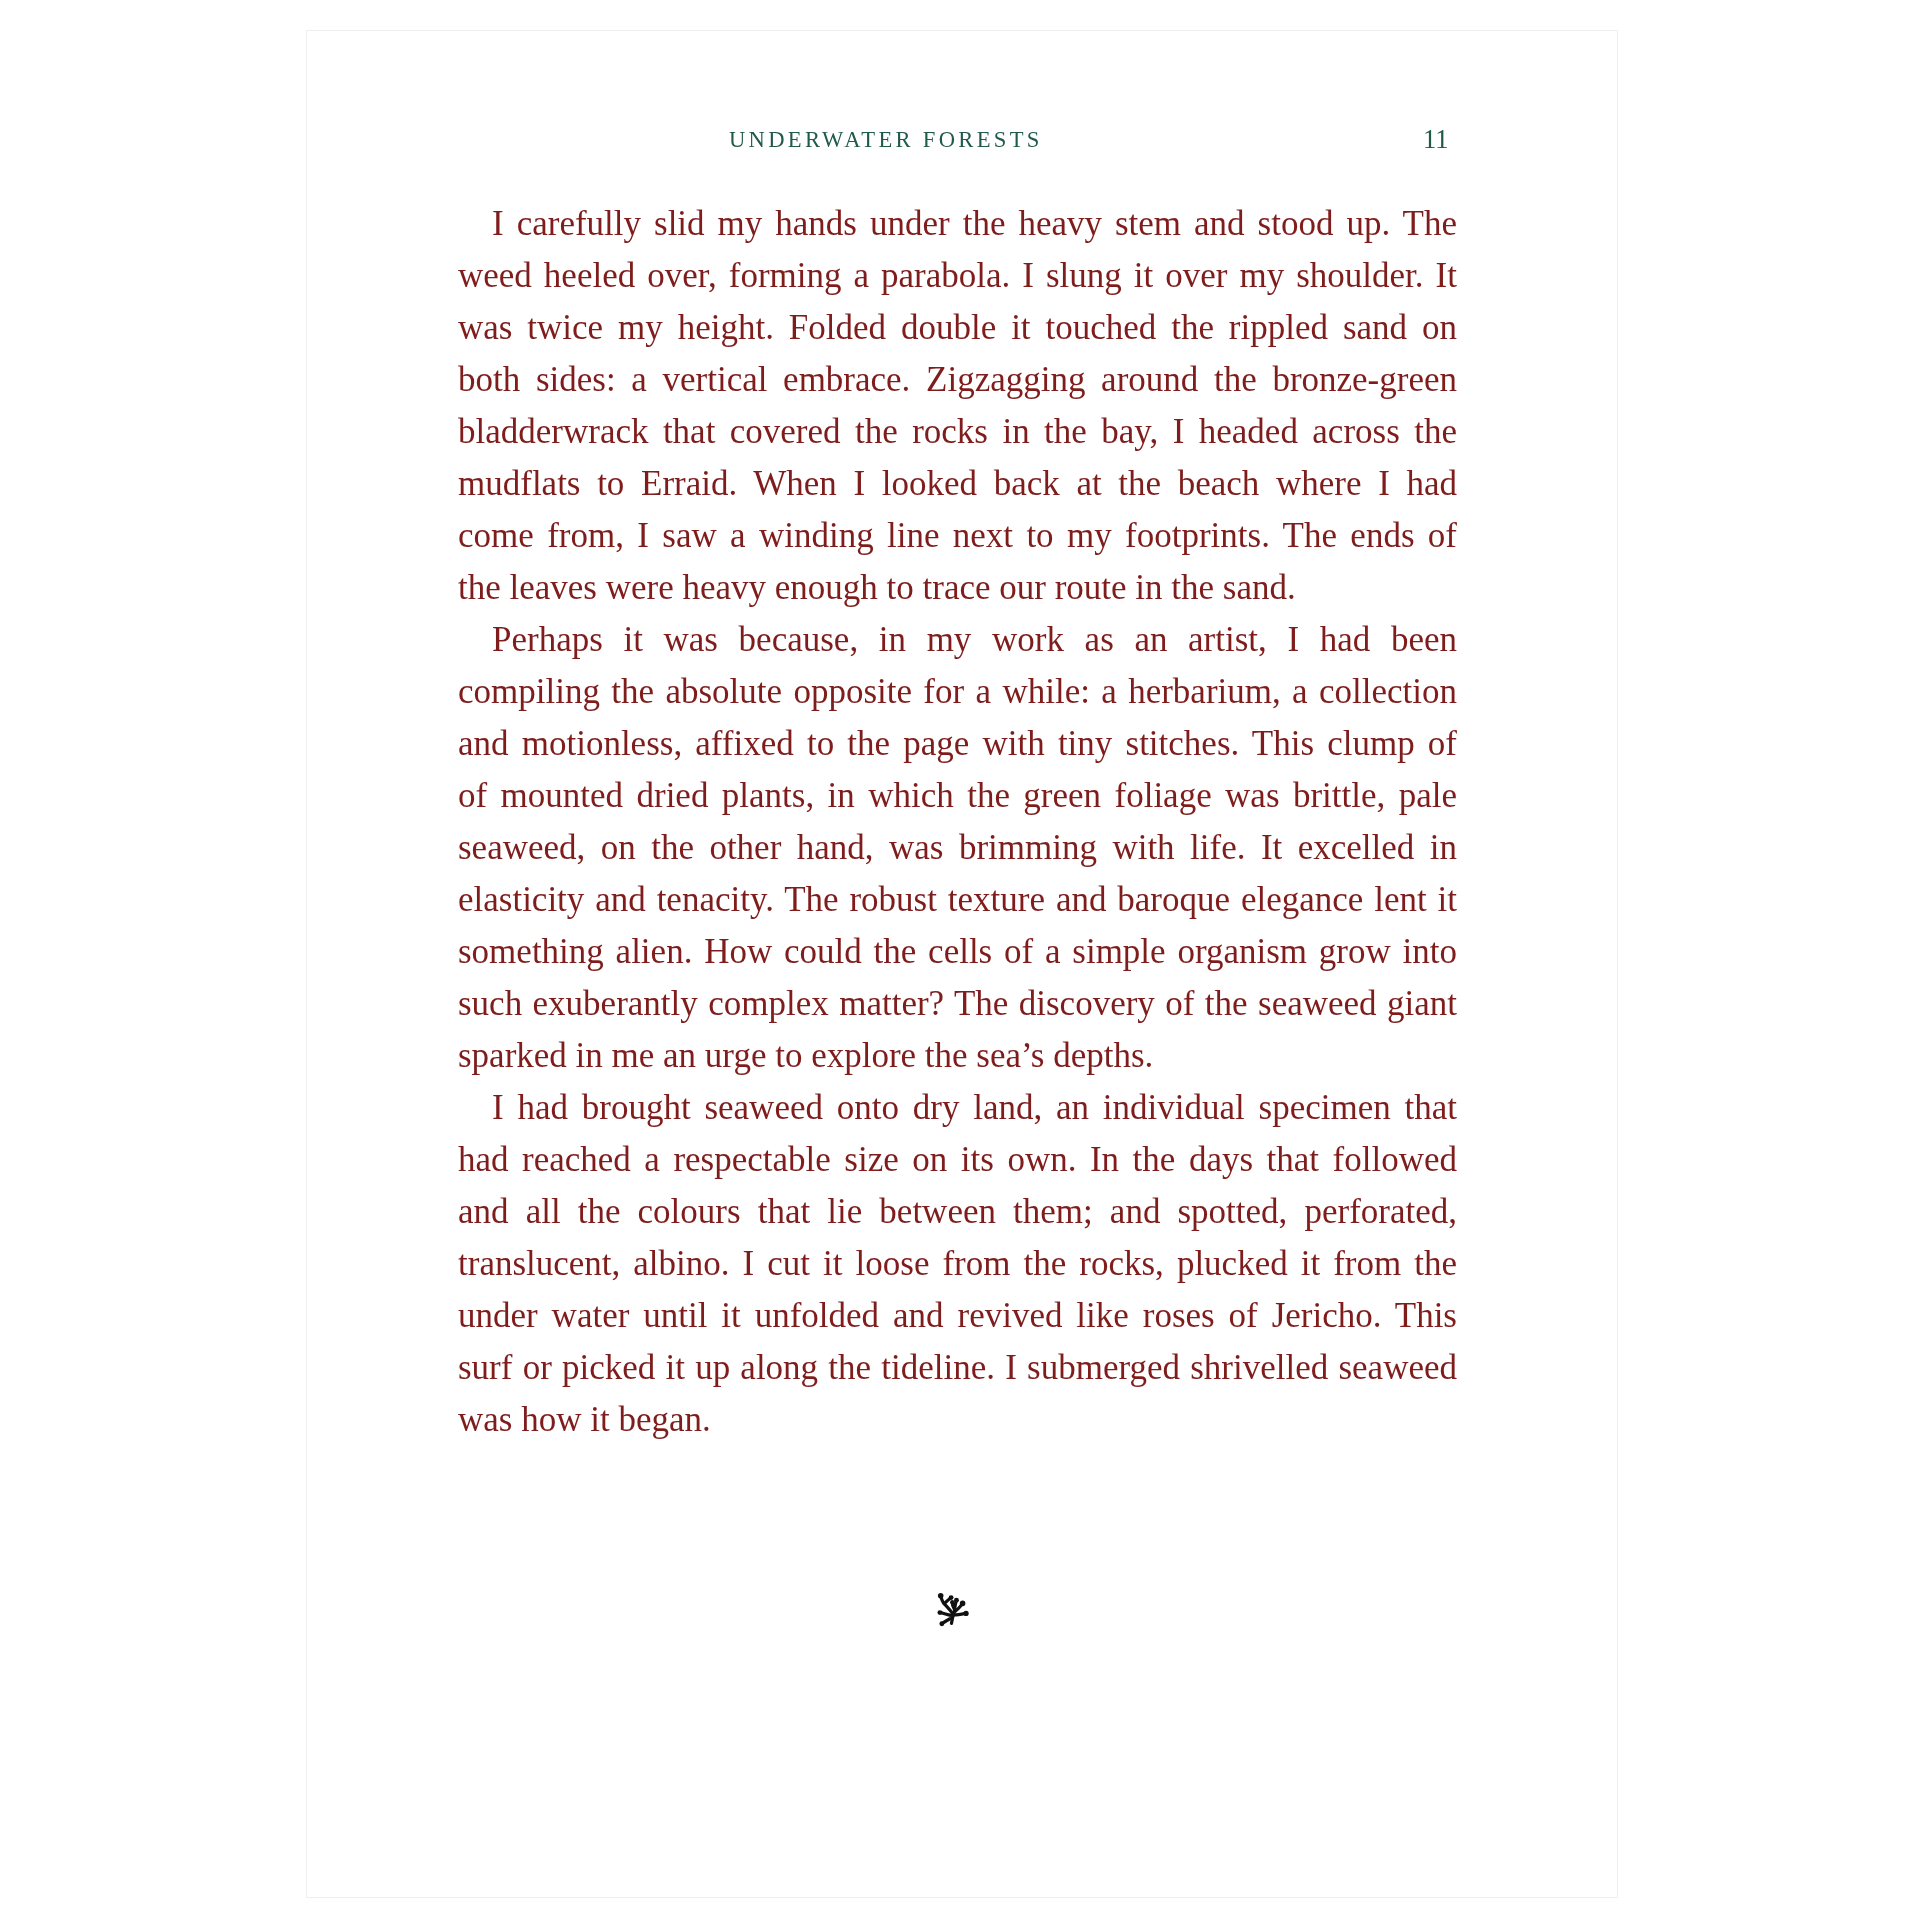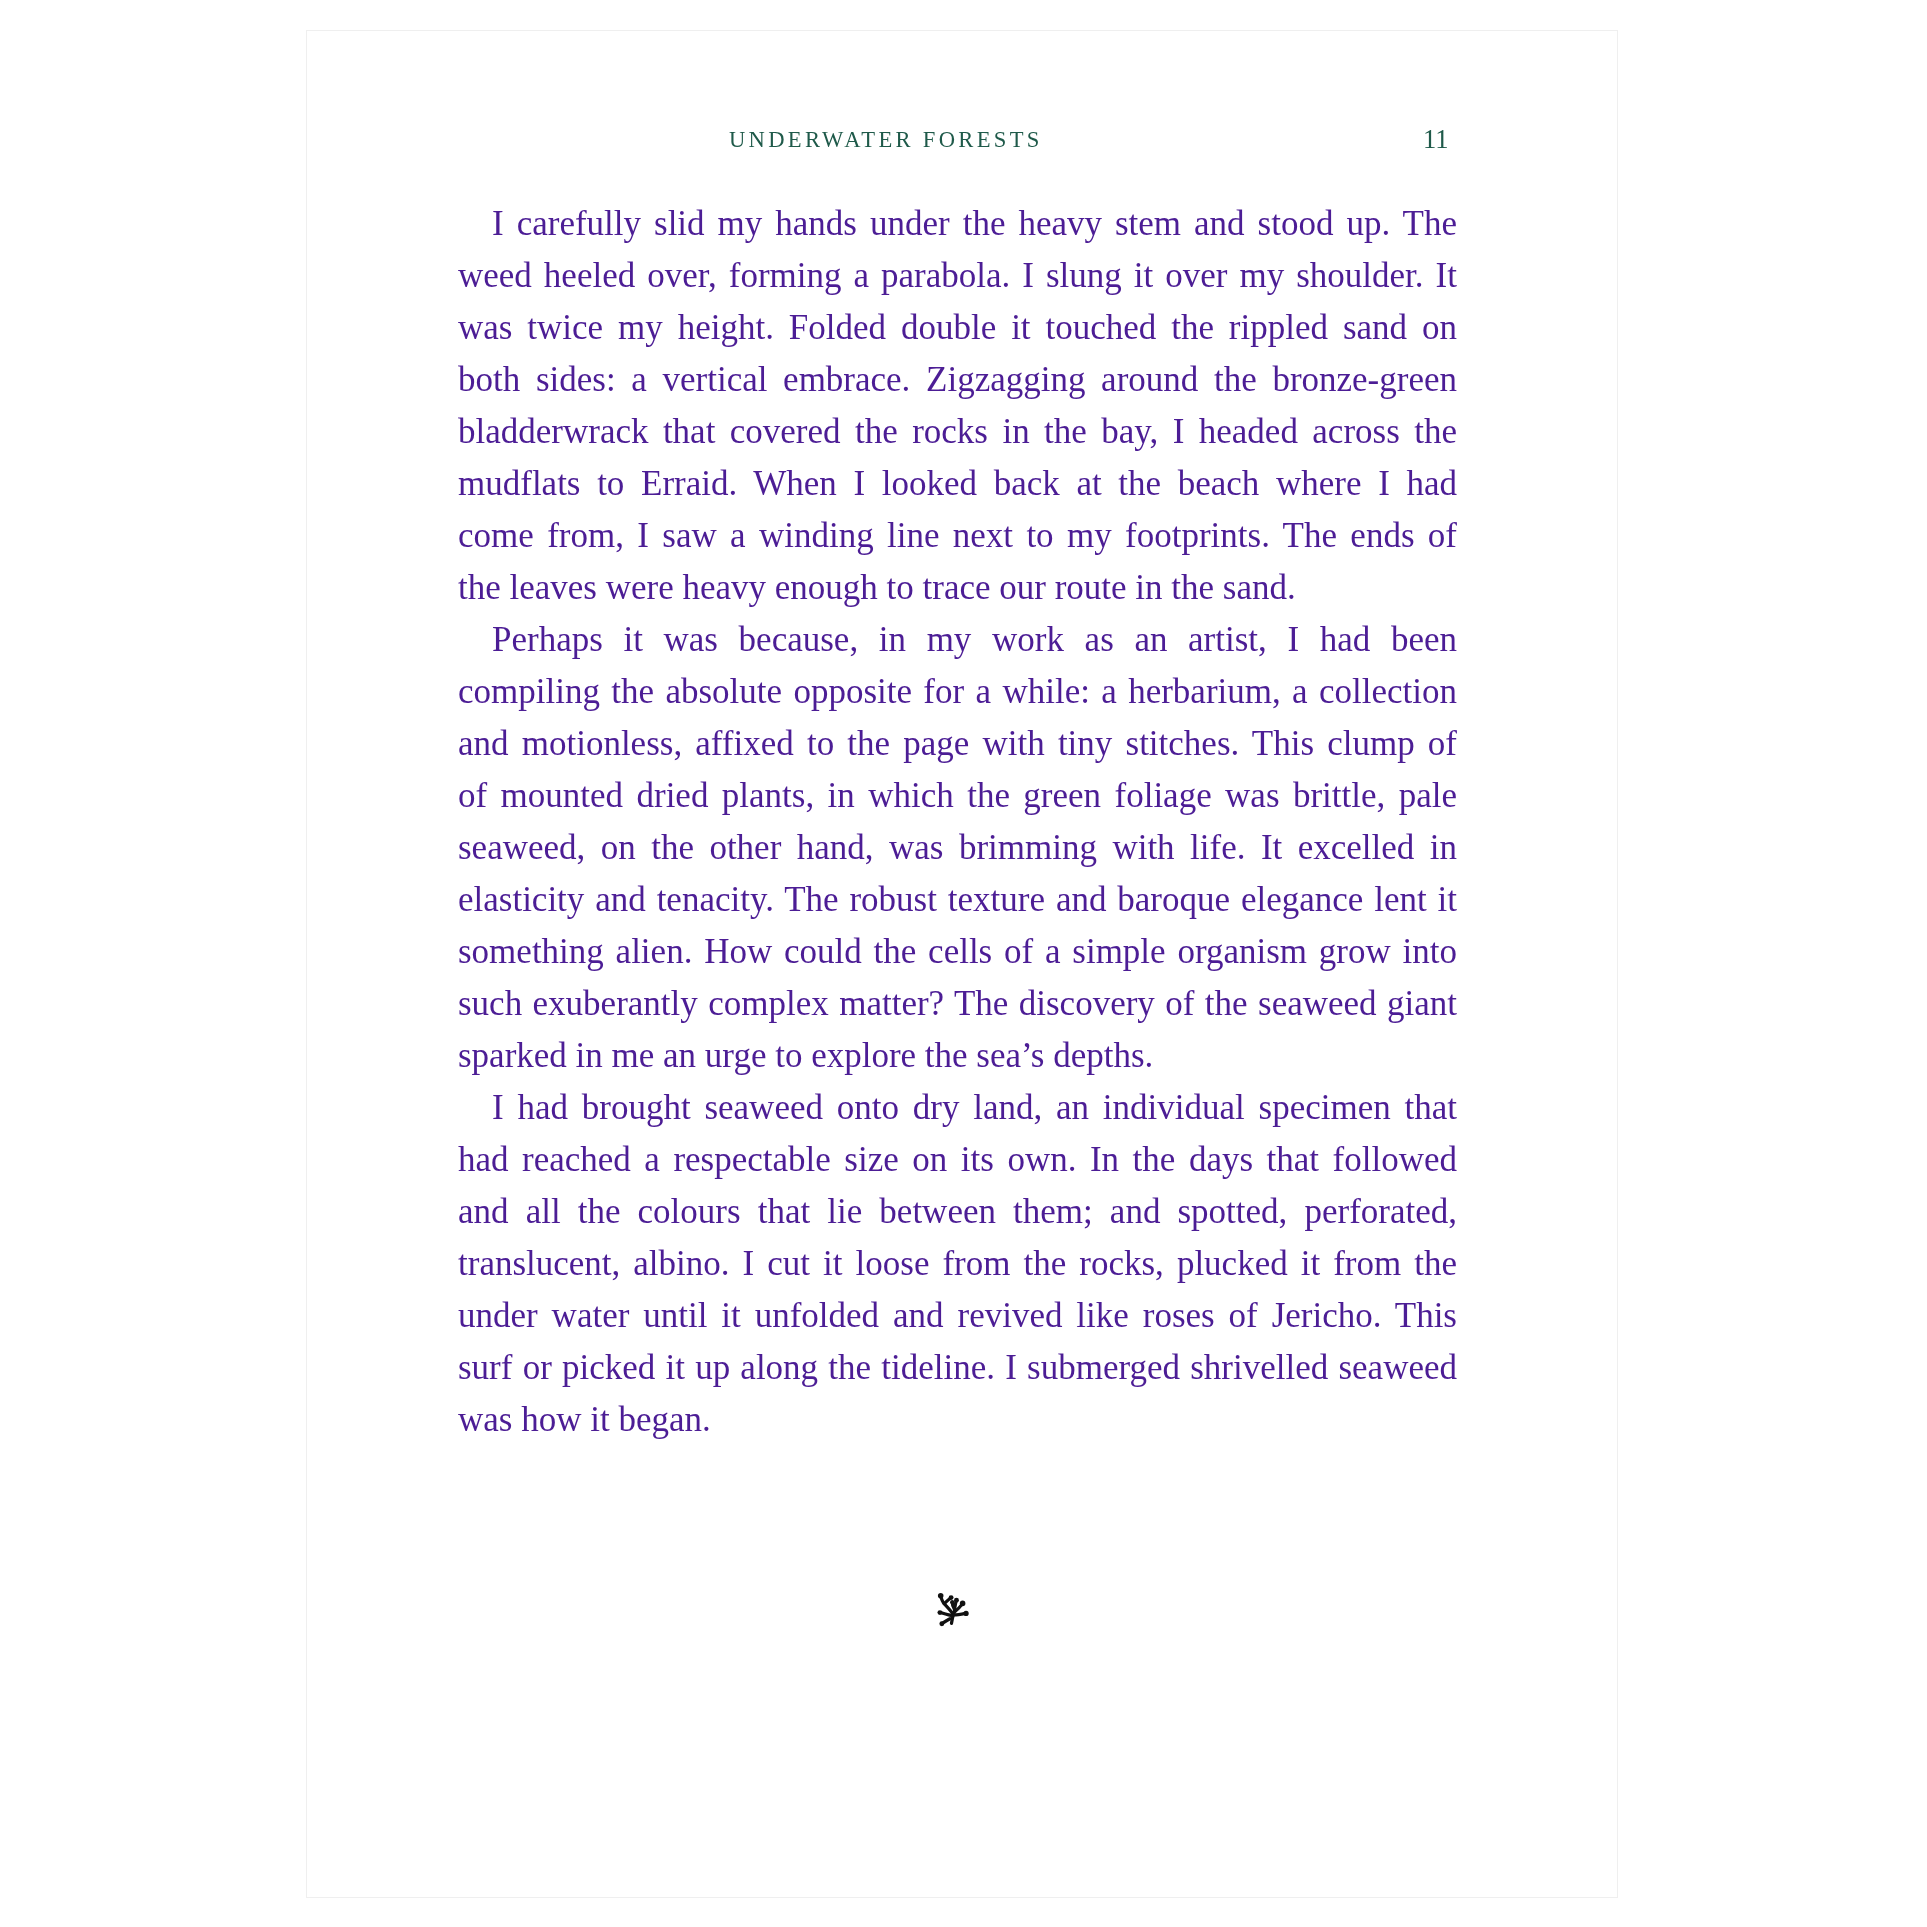--- a/index.html
+++ b/index.html
@@ -80,21 +80,21 @@
   </style>
 </head>
 <body>
 
 <div class="page">
 </div>
 
 <div class="running-head" style="color: rgb(31, 90, 74);">UNDERWATER FORESTS</div>
 <div class="page-number" style="color: rgb(31, 90, 74);">11</div>
 
-<div class="body-text" style="color: #4c1d95;">
+<div class="body-text" style="color: #7f1d1d;">
 
   <span class="line indent">I carefully slid my hands under the heavy stem and stood up. The</span>
   <span class="line">weed heeled over, forming a parabola. I slung it over my shoulder. It</span>
   <span class="line">was twice my height. Folded double it touched the rippled sand on</span>
   <span class="line">both sides: a vertical embrace. Zigzagging around the bronze-green</span>
   <span class="line">bladderwrack that covered the rocks in the bay, I headed across the</span>
   <span class="line">mudflats to Erraid. When I looked back at the beach where I had</span>
   <span class="line">come from, I saw a winding line next to my footprints. The ends of</span>
   <span class="line last">the leaves were heavy enough to trace our route in the sand.</span>
 

